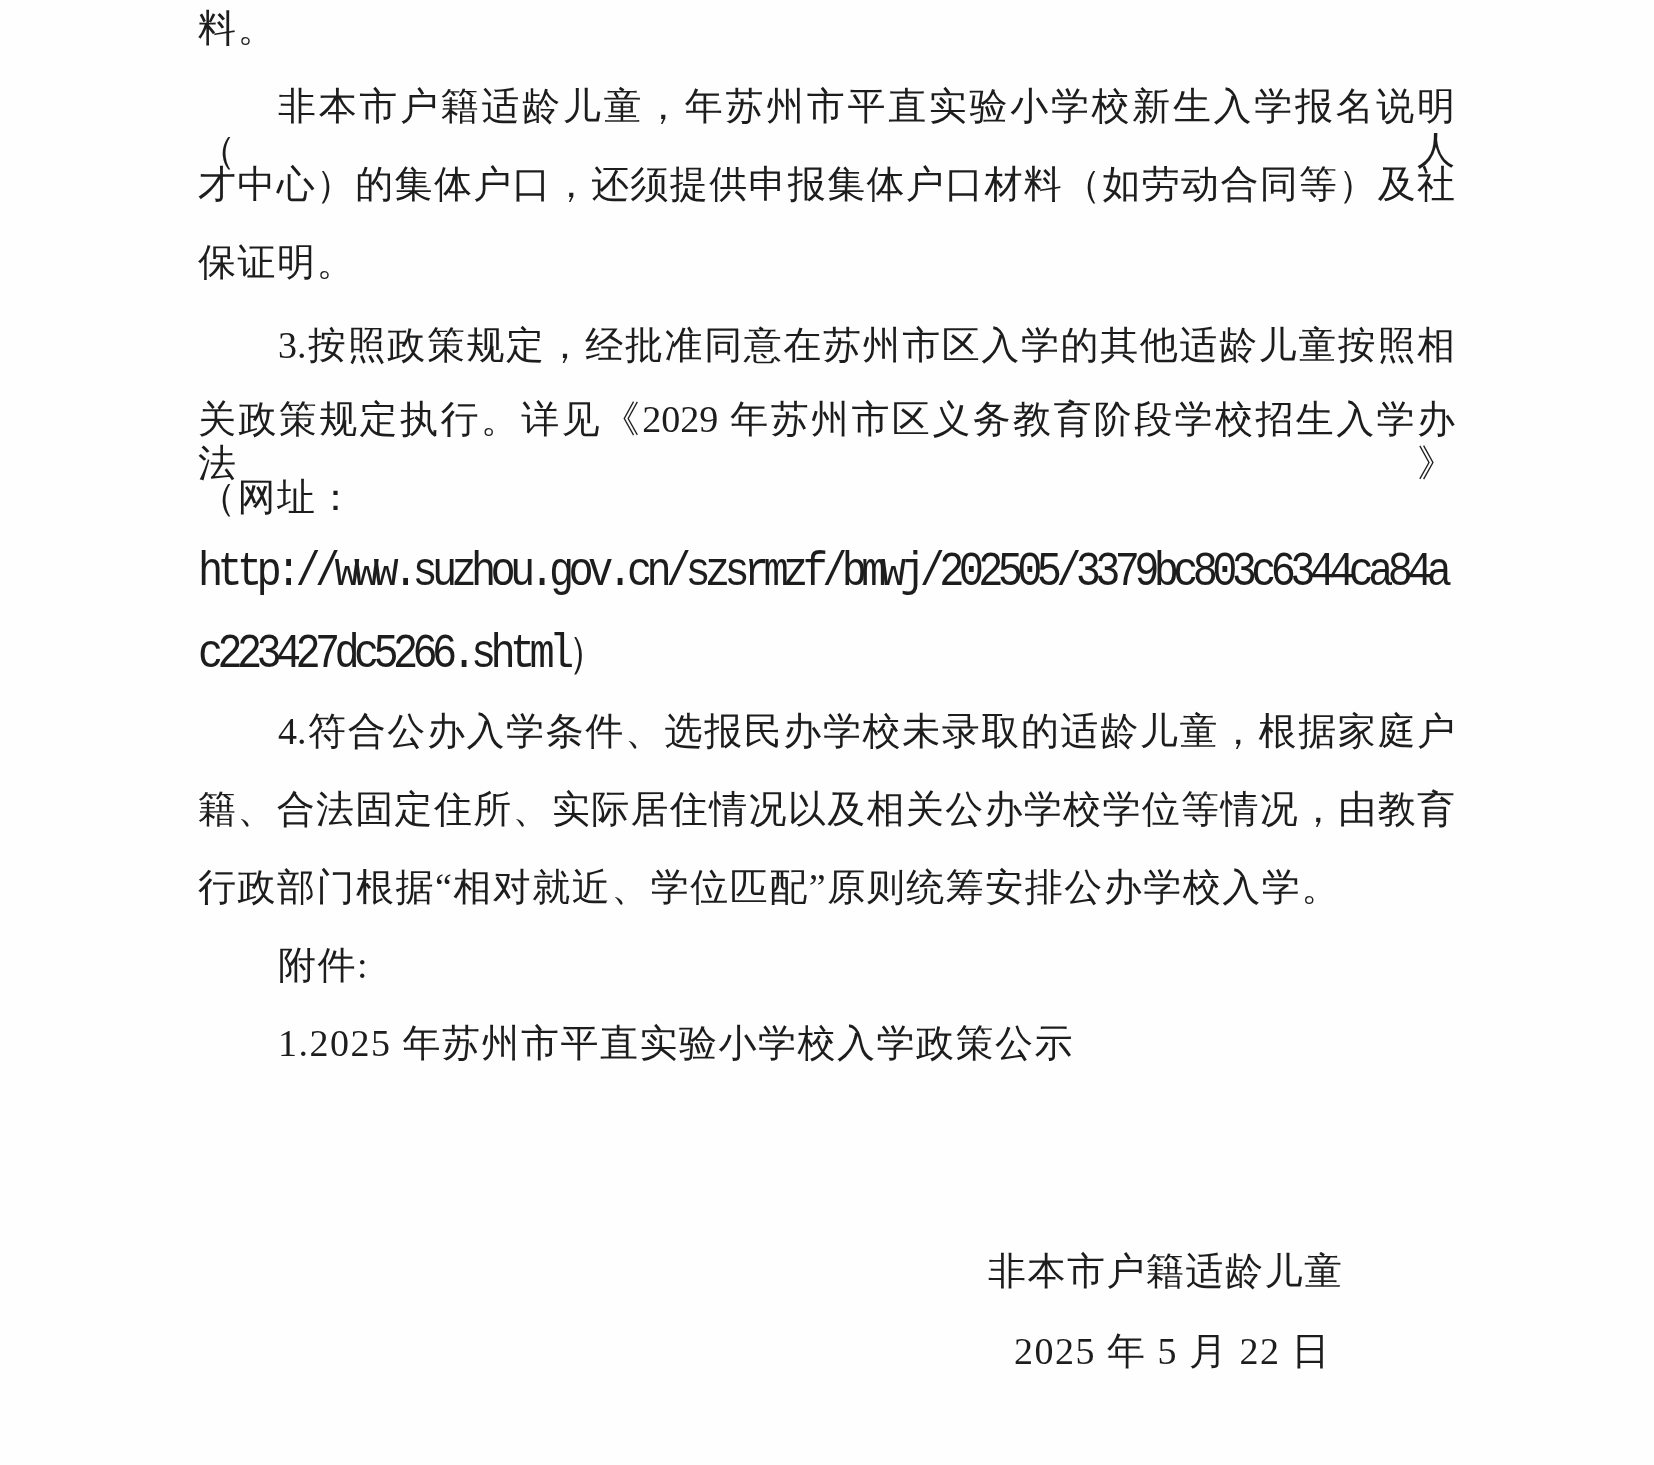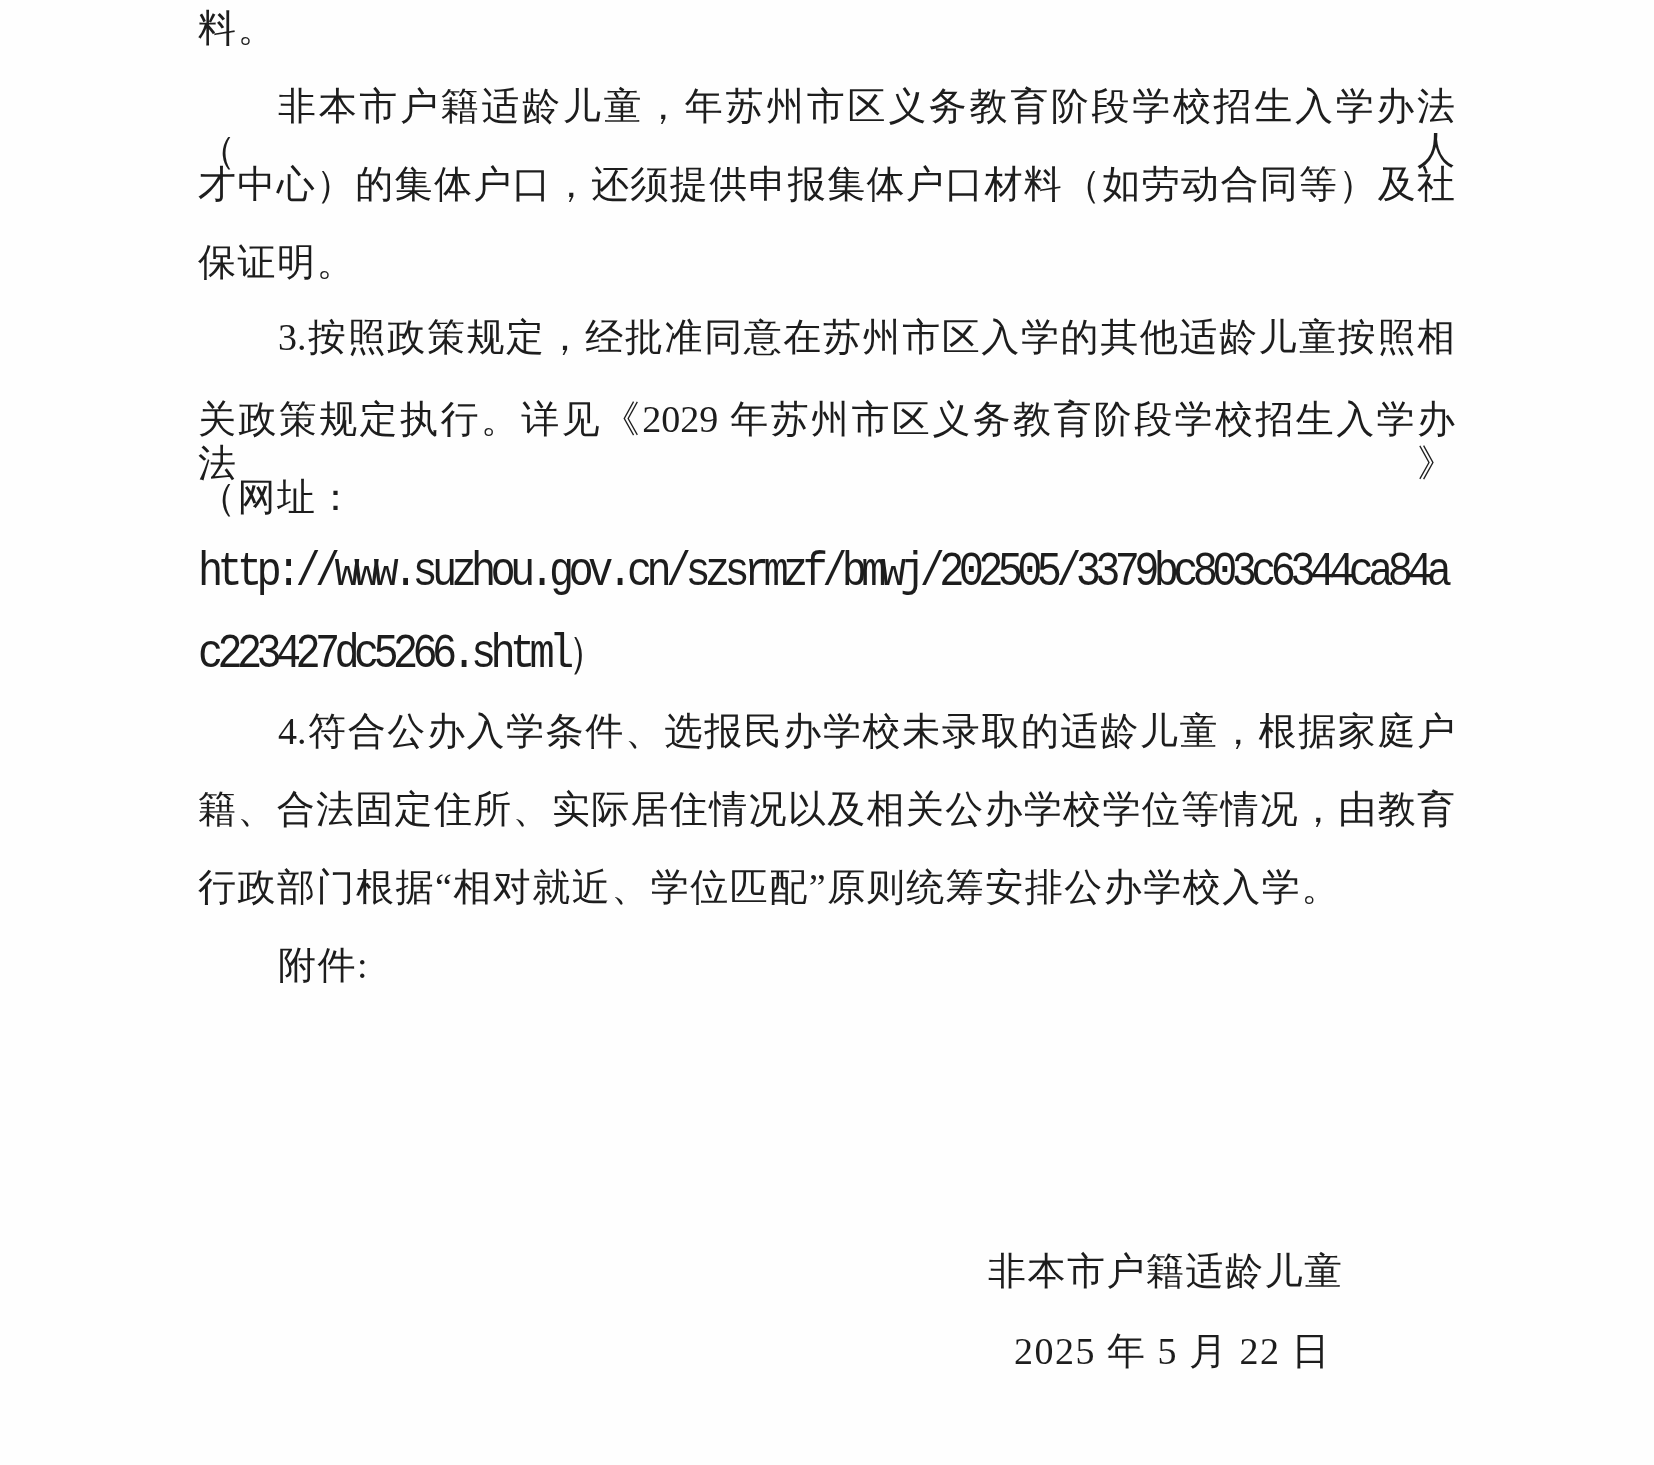--- a/index.html
+++ b/index.html
@@ -50,43 +50,44 @@
     letter-spacing: 0;
   }
 </style>
 </head>
 <body>
 
 <div class="page">
 
   <div class="ln" style="top:7px">料。</div>
 
-  <div class="ln just ind" style="top:85px">非本市户籍适龄儿童，年苏州市区义务教育阶段学校招生入学办法（人</div>
+  <div class="ln just ind" style="top:85px">非本市户籍适龄儿童，年苏州市平直实验小学校新生入学报名说明（人</div>
 
   <div class="ln just" style="top:163px">才中心）的集体户口，还须提供申报集体户口材料（如劳动合同等）及社</div>
 
   <div class="ln" style="top:241px">保证明。</div>
 
-  <div class="ln just ind" style="top:316px">3.按照政策规定，经批准同意在苏州市区入学的其他适龄儿童按照相</div>
+  <div class="ln just ind" style="top:324px">3.按照政策规定，经批准同意在苏州市区入学的其他适龄儿童按照相</div>
 
   <div class="ln just" style="top:398px">关政策规定执行。详见《2029 年苏州市区义务教育阶段学校招生入学办法》</div>
 
   <div class="ln" style="top:476px">（网址：</div>
 
   <div class="ln mono" style="top:545px">http://www.suzhou.gov.cn/szsrmzf/bmwj/202505/3379bc803c6344ca84a</div>
 
   <div class="ln mono" style="top:627px"><span>c223427dc5266.shtml</span><span class="cjk">）</span></div>
 
   <div class="ln just ind" style="top:710px">4.符合公办入学条件、选报民办学校未录取的适龄儿童，根据家庭户</div>
 
   <div class="ln just" style="top:788px">籍、合法固定住所、实际居住情况以及相关公办学校学位等情况，由教育</div>
 
   <div class="ln" style="top:866px">行政部门根据“相对就近、学位匹配”原则统筹安排公办学校入学。</div>
 
   <div class="ln lstart" style="top:944px">附件:</div>
 
+  <div class="ln lstart" style="top:1022px">1.2025 年苏州市平直实验小学校入学政策公示</div>
 
 
   <div class="ln" style="top:1250px; left:988px">非本市户籍适龄儿童</div>
 
   <div class="ln" style="top:1330px; left:1014px">2025 年 5 月 22 日</div>
 
 </div>
 
 </body></html>

